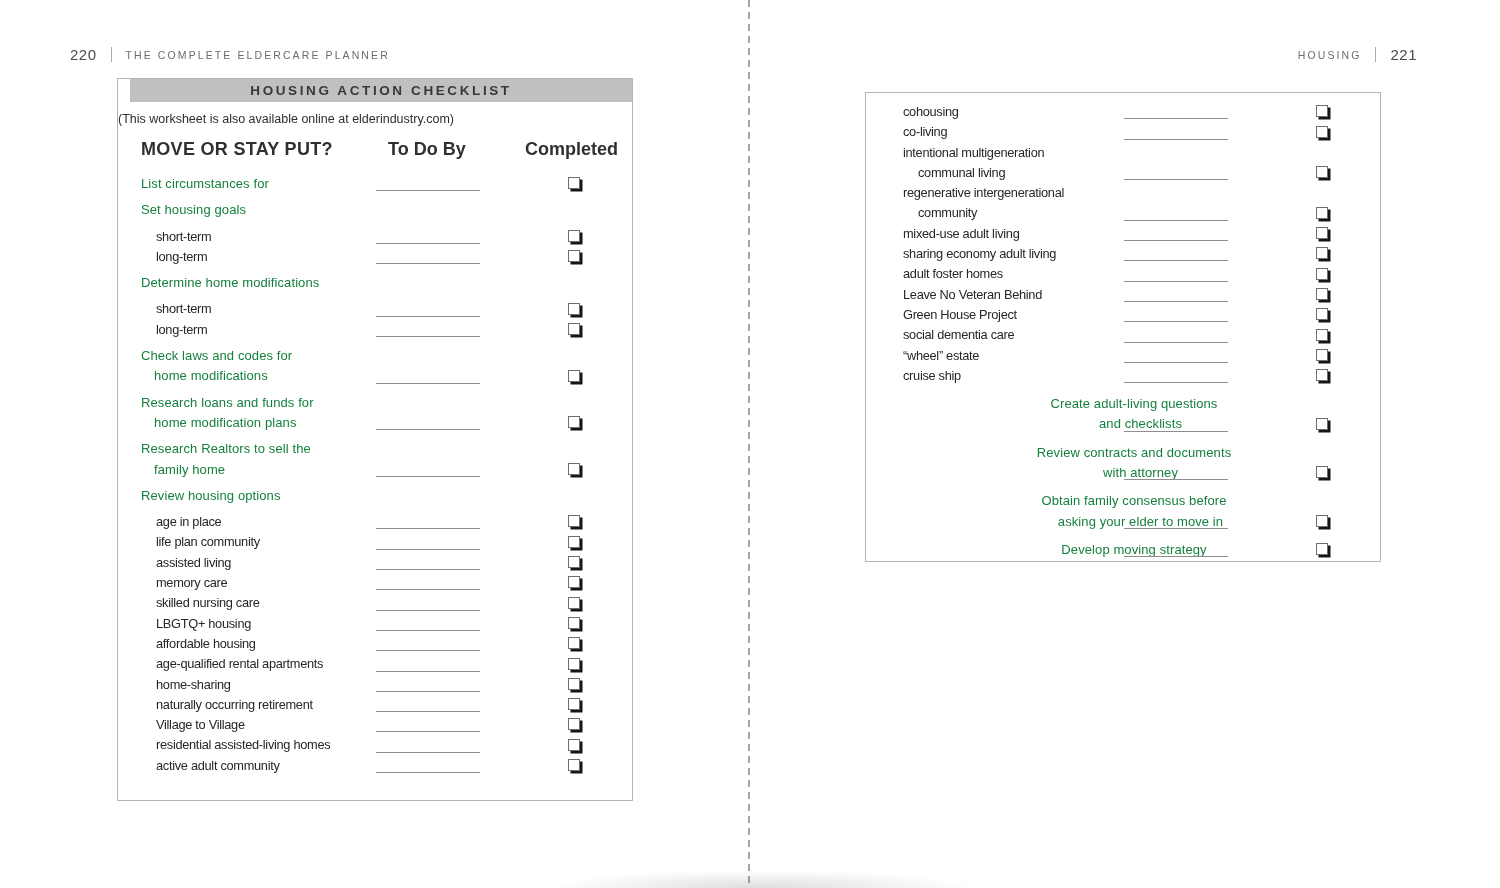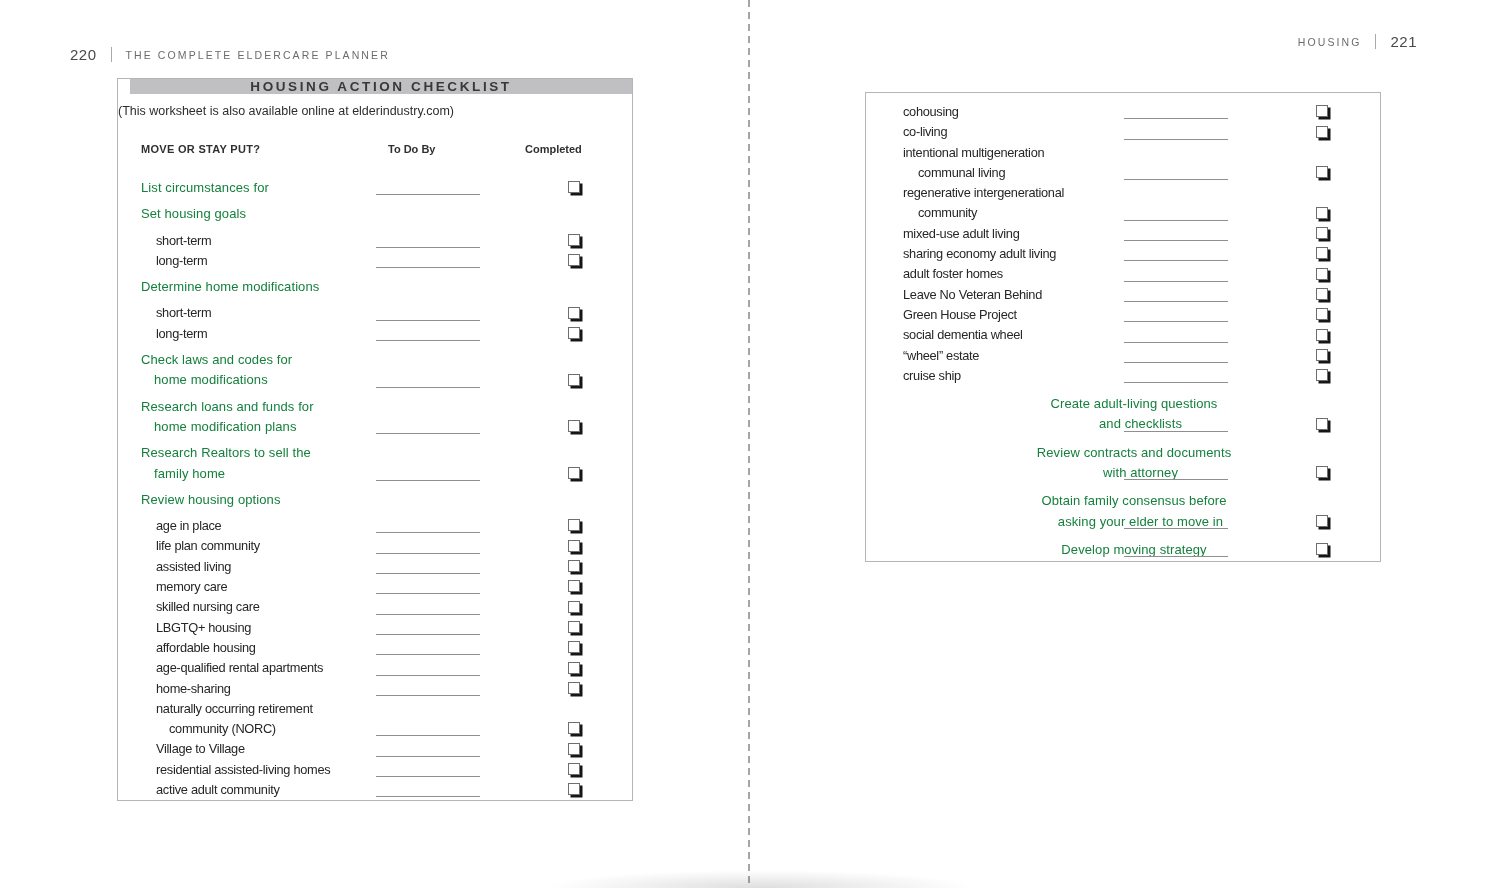--- a/index.html
+++ b/index.html
@@ -17,33 +17,33 @@
   .bottom-shadow {
     position:absolute; left:545px; top:870px; width:430px; height:18px;
     background:radial-gradient(ellipse at 50% 100%, rgba(70,70,70,.18), rgba(70,70,70,0) 70%);
   }
   
   .runhead { position:absolute; display:flex; align-items:center; }
   .runhead .pageno { font-size:15px; color:#4a4a4a; letter-spacing:.5px; }
   .runhead .sep { width:1px; height:15px; background:#a9a9a9; margin:0 14px; }
   .runhead .booktitle { font-size:10.5px; letter-spacing:2.1px; color:#6c6c6c; }
   .runhead-left { left:70px; top:46px; }
-  .runhead-right { top:33px; right:83px;align-items:center; }
+  .runhead-right { top:46px; right:83px;align-items:center; }
 
   
   .box { position:absolute; background:#fff; border:1px solid #b5b5b5; }
   .box-left { left:117px; top:78px; width:514px; height:721px; }
   .box-right { left:865px; top:92px; width:514px; height:468px; }
 
   .titlebar {
-    height:15px; background:#c0c0c2; display:flex; align-items:center; justify-content:center;
+    height:23px; background:#c0c0c2; display:flex; align-items:center; justify-content:center;
     font-weight:bold; font-size:13.5px; letter-spacing:2.6px; color:#383838;margin-left:12px;
   }
   .subtitle { margin-top:10px; font-size:12.5px; color:#2d2d2d; }
-  .colhead { position:relative; height:20px; margin-top:25px; font-weight:bold; font-size:11px; color:#303030; }
+  .colhead { position:relative; height:20px; margin-top:13px; font-weight:bold; font-size:18px; color:#303030; }
   .colhead .q { position:absolute; left:23px; letter-spacing:.3px; }
   .colhead .t { position:absolute; left:270px; }
   .colhead .c { position:absolute; left:407px; }
 
   .rows { margin-top:15px; }
   .rows-right { margin-top:9px; }
   .row { position:relative; line-height:20.3px; font-size:13px; }
   .row.gap { margin-top:6px; }
   .box-right .row.gap { margin-top:8px;text-align:center; }
   .row.bold { font-weight:normal; color:#15803d; letter-spacing:.1px; }
@@ -190,21 +190,20 @@
           <div class="blank"></div>
           <div class="cb"></div>
         </div>
         <div class="row light">
           <div class="lbl">home-sharing</div>
           <div class="blank"></div>
           <div class="cb"></div>
         </div>
         <div class="row light">
           <div class="lbl">naturally occurring retirement</div>
-          <div class="lbl l2">community (NORC)</div>
           <div class="blank"></div>
           <div class="cb"></div>
         </div>
         <div class="row light">
           <div class="lbl">Village to Village</div>
           <div class="blank"></div>
           <div class="cb"></div>
         </div>
         <div class="row light">
           <div class="lbl">residential assisted-living homes</div>
@@ -262,21 +261,21 @@
           <div class="lbl">Leave No Veteran Behind</div>
           <div class="blank"></div>
           <div class="cb"></div>
         </div>
         <div class="row light">
           <div class="lbl">Green House Project</div>
           <div class="blank"></div>
           <div class="cb"></div>
         </div>
         <div class="row light">
-          <div class="lbl">social dementia wheel</div>
+          <div class="lbl">social dementia care</div>
           <div class="blank"></div>
           <div class="cb"></div>
         </div>
         <div class="row light">
           <div class="lbl">“wheel” estate</div>
           <div class="blank"></div>
           <div class="cb"></div>
         </div>
         <div class="row light">
           <div class="lbl">cruise ship</div>

